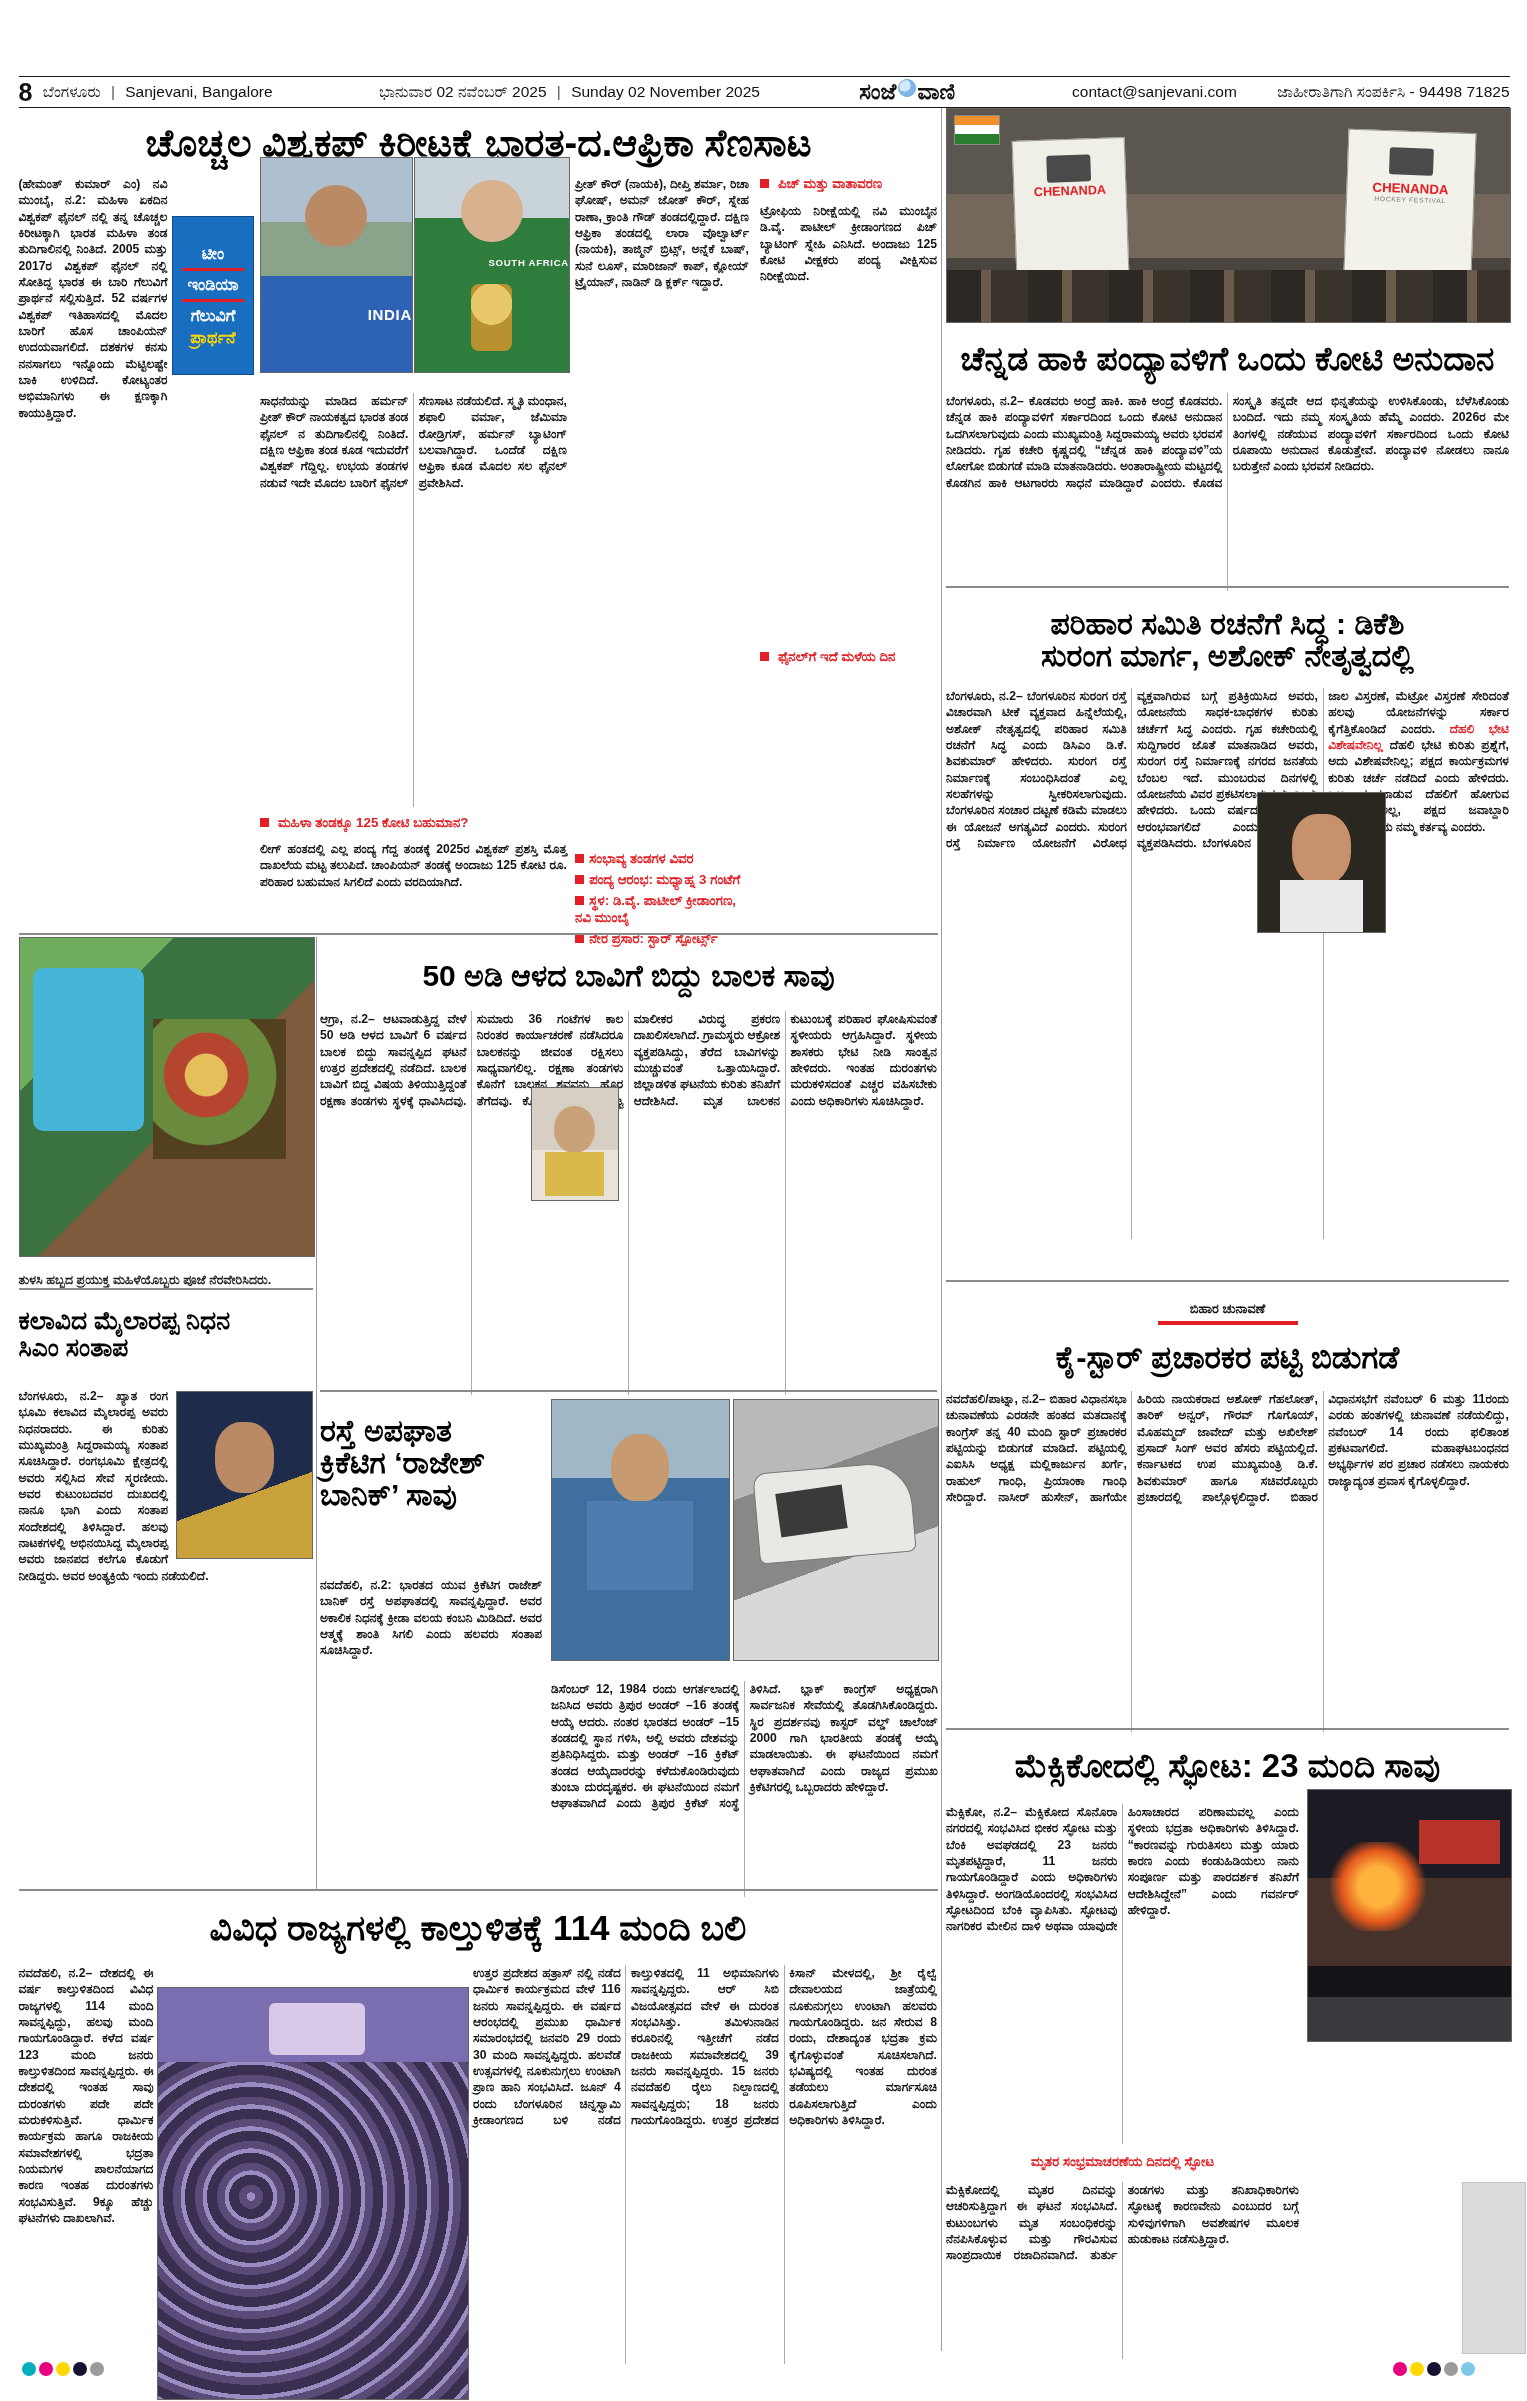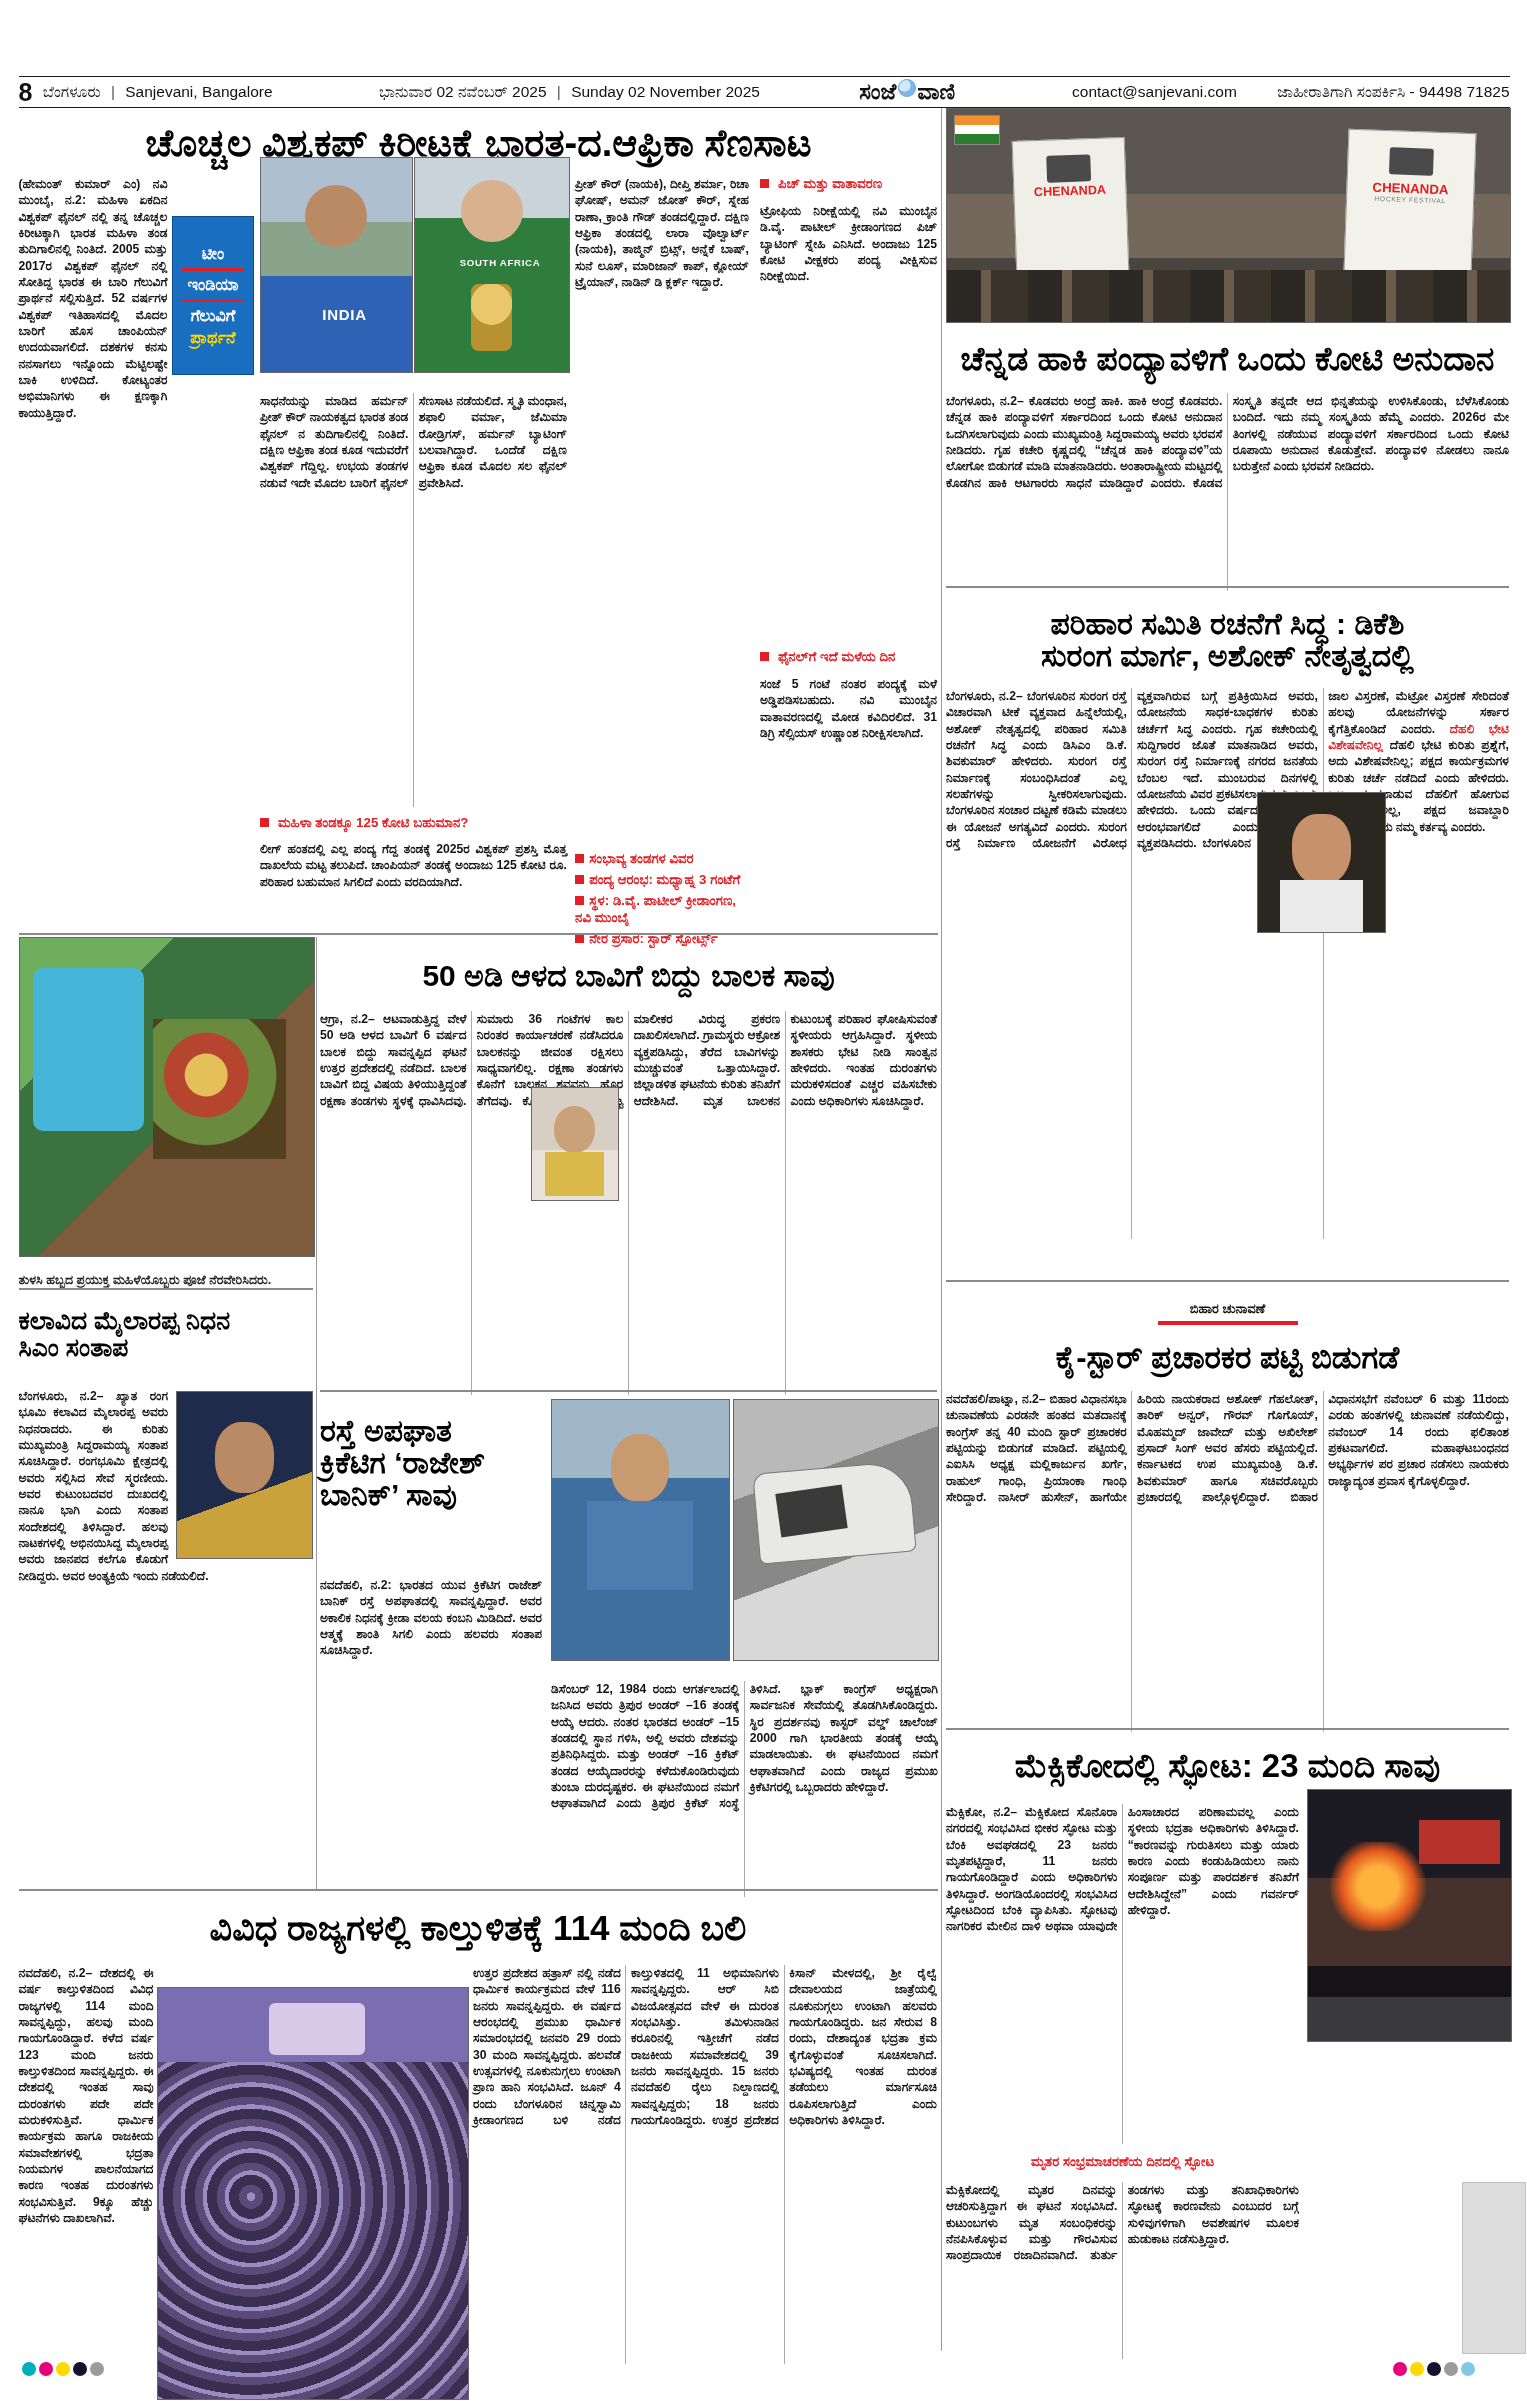--- a/index.html
+++ b/index.html
@@ -31,21 +31,21 @@
   .rule-h{position:absolute;background:#8a8a8a;}
   .rule-v{position:absolute;background:#9a9a9a;width:0.7px;}
   .bluebox{position:absolute;background:#1a6ec0;color:#fff;text-align:center;
            font-weight:bold;font-size:16.3px;display:flex;flex-direction:column;
            justify-content:center;gap:3px;border:0.7px solid #0d4c8c;}
   .bluebox i{display:block;height:3px;background:#e31e24;margin:1.5px 9px;}
   .kicker{font-weight:bold;font-size:13px;text-align:center;}
   .kline{height:3.7px;background:#e31e24;width:140px;margin:4.4px auto 0;}
   .dot{position:absolute;width:14px;height:14px;border-radius:50%;}
   .grayblock{position:absolute;background:#dcdcdc;border:0.7px solid #c2c2c2;}
-  .jersey{position:absolute;left:16px;right:0;text-align:center;color:#fff;font-weight:bold;letter-spacing:0.7px;}
+  .jersey{position:absolute;left:16px;right:0;text-align:right;color:#fff;font-weight:bold;letter-spacing:0.7px;}
 </style>
 </head>
 <body>
 
 <div class="page">
 
   <div class="hdr">
     <span class="pgno">8</span>
     <span>ಬೆಂಗಳೂರು</span>
     <span class="sep">|</span>
@@ -110,21 +110,20 @@
 
   <div class="abs sub" style="left:760px;top:164px;width:177px">
     <span class="sq"></span>
     <span>ಪಿಚ್ ಮತ್ತು ವಾತಾವರಣ</span>
   </div>
   <div class="abs body" style="left:760px;top:191px;width:177px;height:436px">ಟ್ರೋಫಿಯ ನಿರೀಕ್ಷೆಯಲ್ಲಿ ನವಿ ಮುಂಬೈನ ಡಿ.ವೈ. ಪಾಟೀಲ್ ಕ್ರೀಡಾಂಗಣದ ಪಿಚ್ ಬ್ಯಾಟಿಂಗ್ ಸ್ನೇಹಿ ಎನಿಸಿದೆ. ಅಂದಾಜು 125 ಕೋಟಿ ವೀಕ್ಷಕರು ಪಂದ್ಯ ವೀಕ್ಷಿಸುವ ನಿರೀಕ್ಷೆಯಿದೆ.</div>
   <div class="abs sub" style="left:760px;top:637px;width:177px">
     <span class="sq"></span>
     <span>ಫೈನಲ್‌ಗೆ ಇದೆ ಮಳೆಯ ದಿನ</span>
   </div>
-  <div class="abs body" style="left:760px;top:664px;width:177px;height:259px">ಸಂಜೆ 5 ಗಂಟೆ ನಂತರ ಪಂದ್ಯಕ್ಕೆ ಮಳೆ ಅಡ್ಡಿಪಡಿಸಬಹುದು. ನವಿ ಮುಂಬೈನ ವಾತಾವರಣದಲ್ಲಿ ಮೋಡ ಕವಿದಿರಲಿದೆ. 31 ಡಿಗ್ರಿ ಸೆಲ್ಸಿಯಸ್ ಉಷ್ಣಾಂಶ ನಿರೀಕ್ಷಿಸಲಾಗಿದೆ.</div>
 
   <div class="rule-h" style="left:18.5px;top:933px;width:919px;height:1.5px"></div>
 
   <div class="ph" style="left:946px;top:108px;width:563px;height:213px;background:linear-gradient(180deg,#5b5650 0 40%,#74685c 40% 70%,#4a443e 70% 100%)">
     <div style="position:absolute;left:7.4px;top:6px;width:44px;height:28px;background:linear-gradient(180deg,#f0912d 0 33%,#fff 33% 66%,#2a7d2e 66% 100%);border:0.7px solid #888"></div>
     <div style="position:absolute;left:67px;top:30px;width:111px;height:133px;background:#efefe8;border:0.7px solid #999;transform:rotate(-2deg)">
       <div style="margin-top:44px;text-align:center;color:#e31e24;font-weight:bold;font-size:12.6px">CHENANDA</div>
       <div style="position:absolute;left:33px;top:15px;width:44px;height:27px;background:#4a4a4a;border-radius:3px"></div>
     </div>
     <div style="position:absolute;left:399px;top:22px;width:126px;height:140px;background:#f2f2ea;border:0.7px solid #999;transform:rotate(2deg)">

